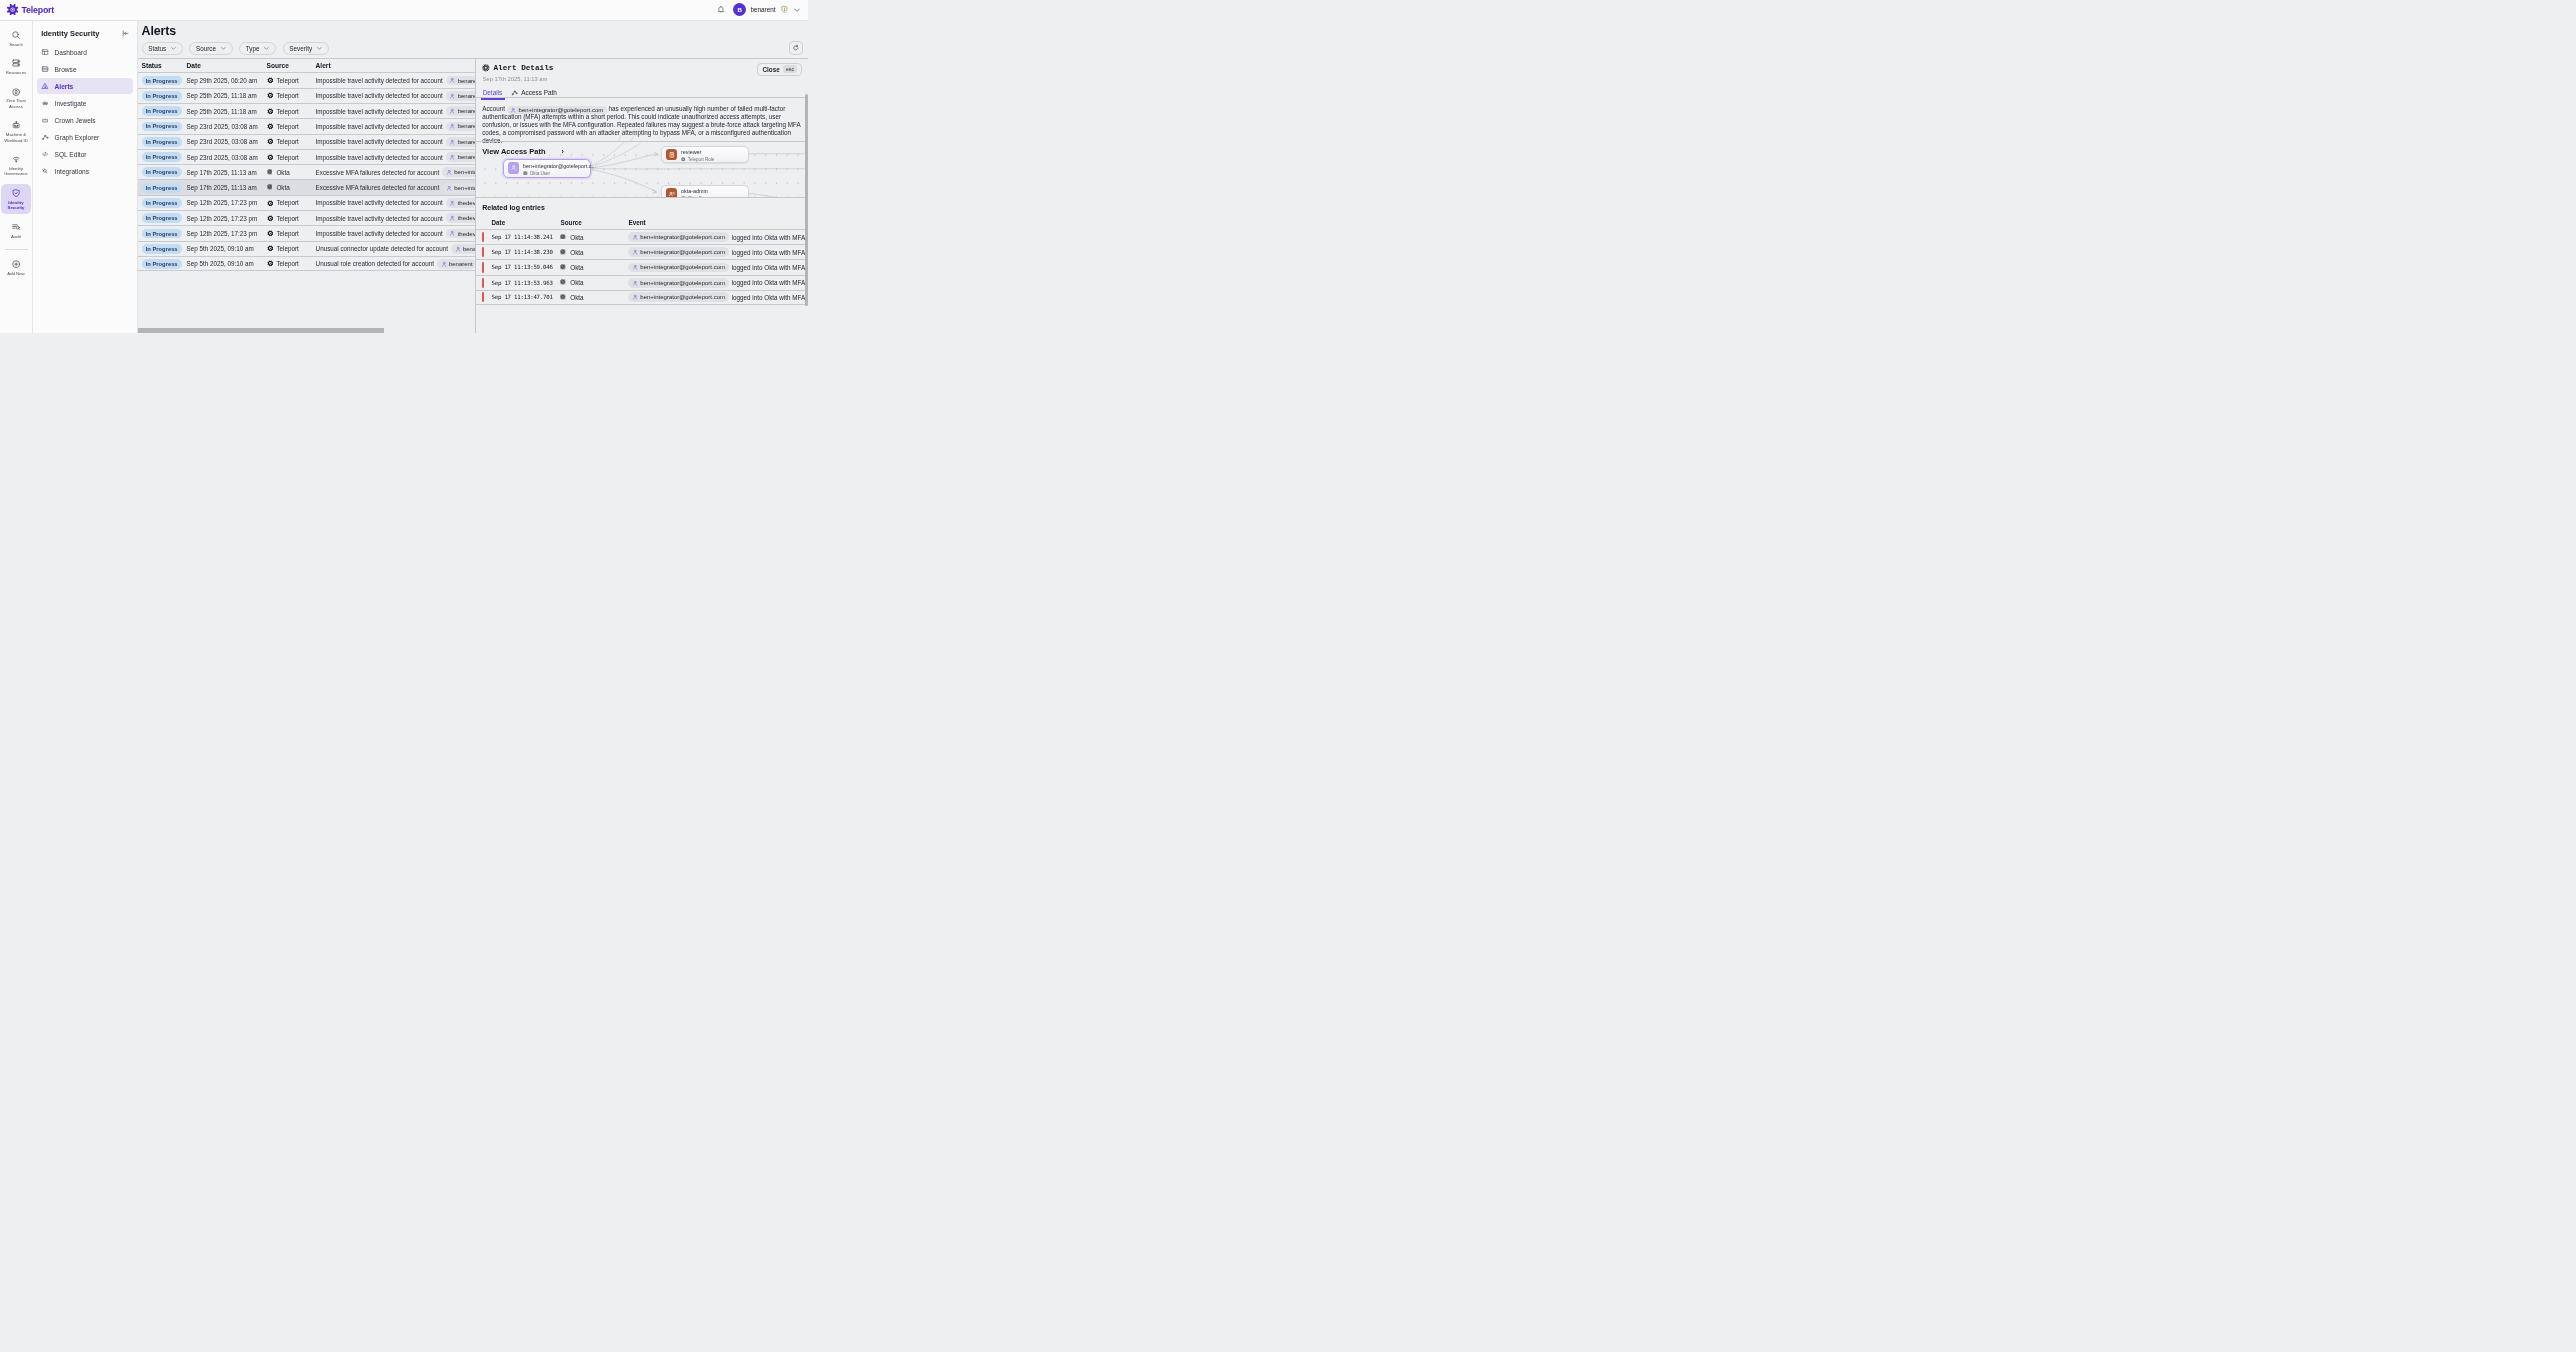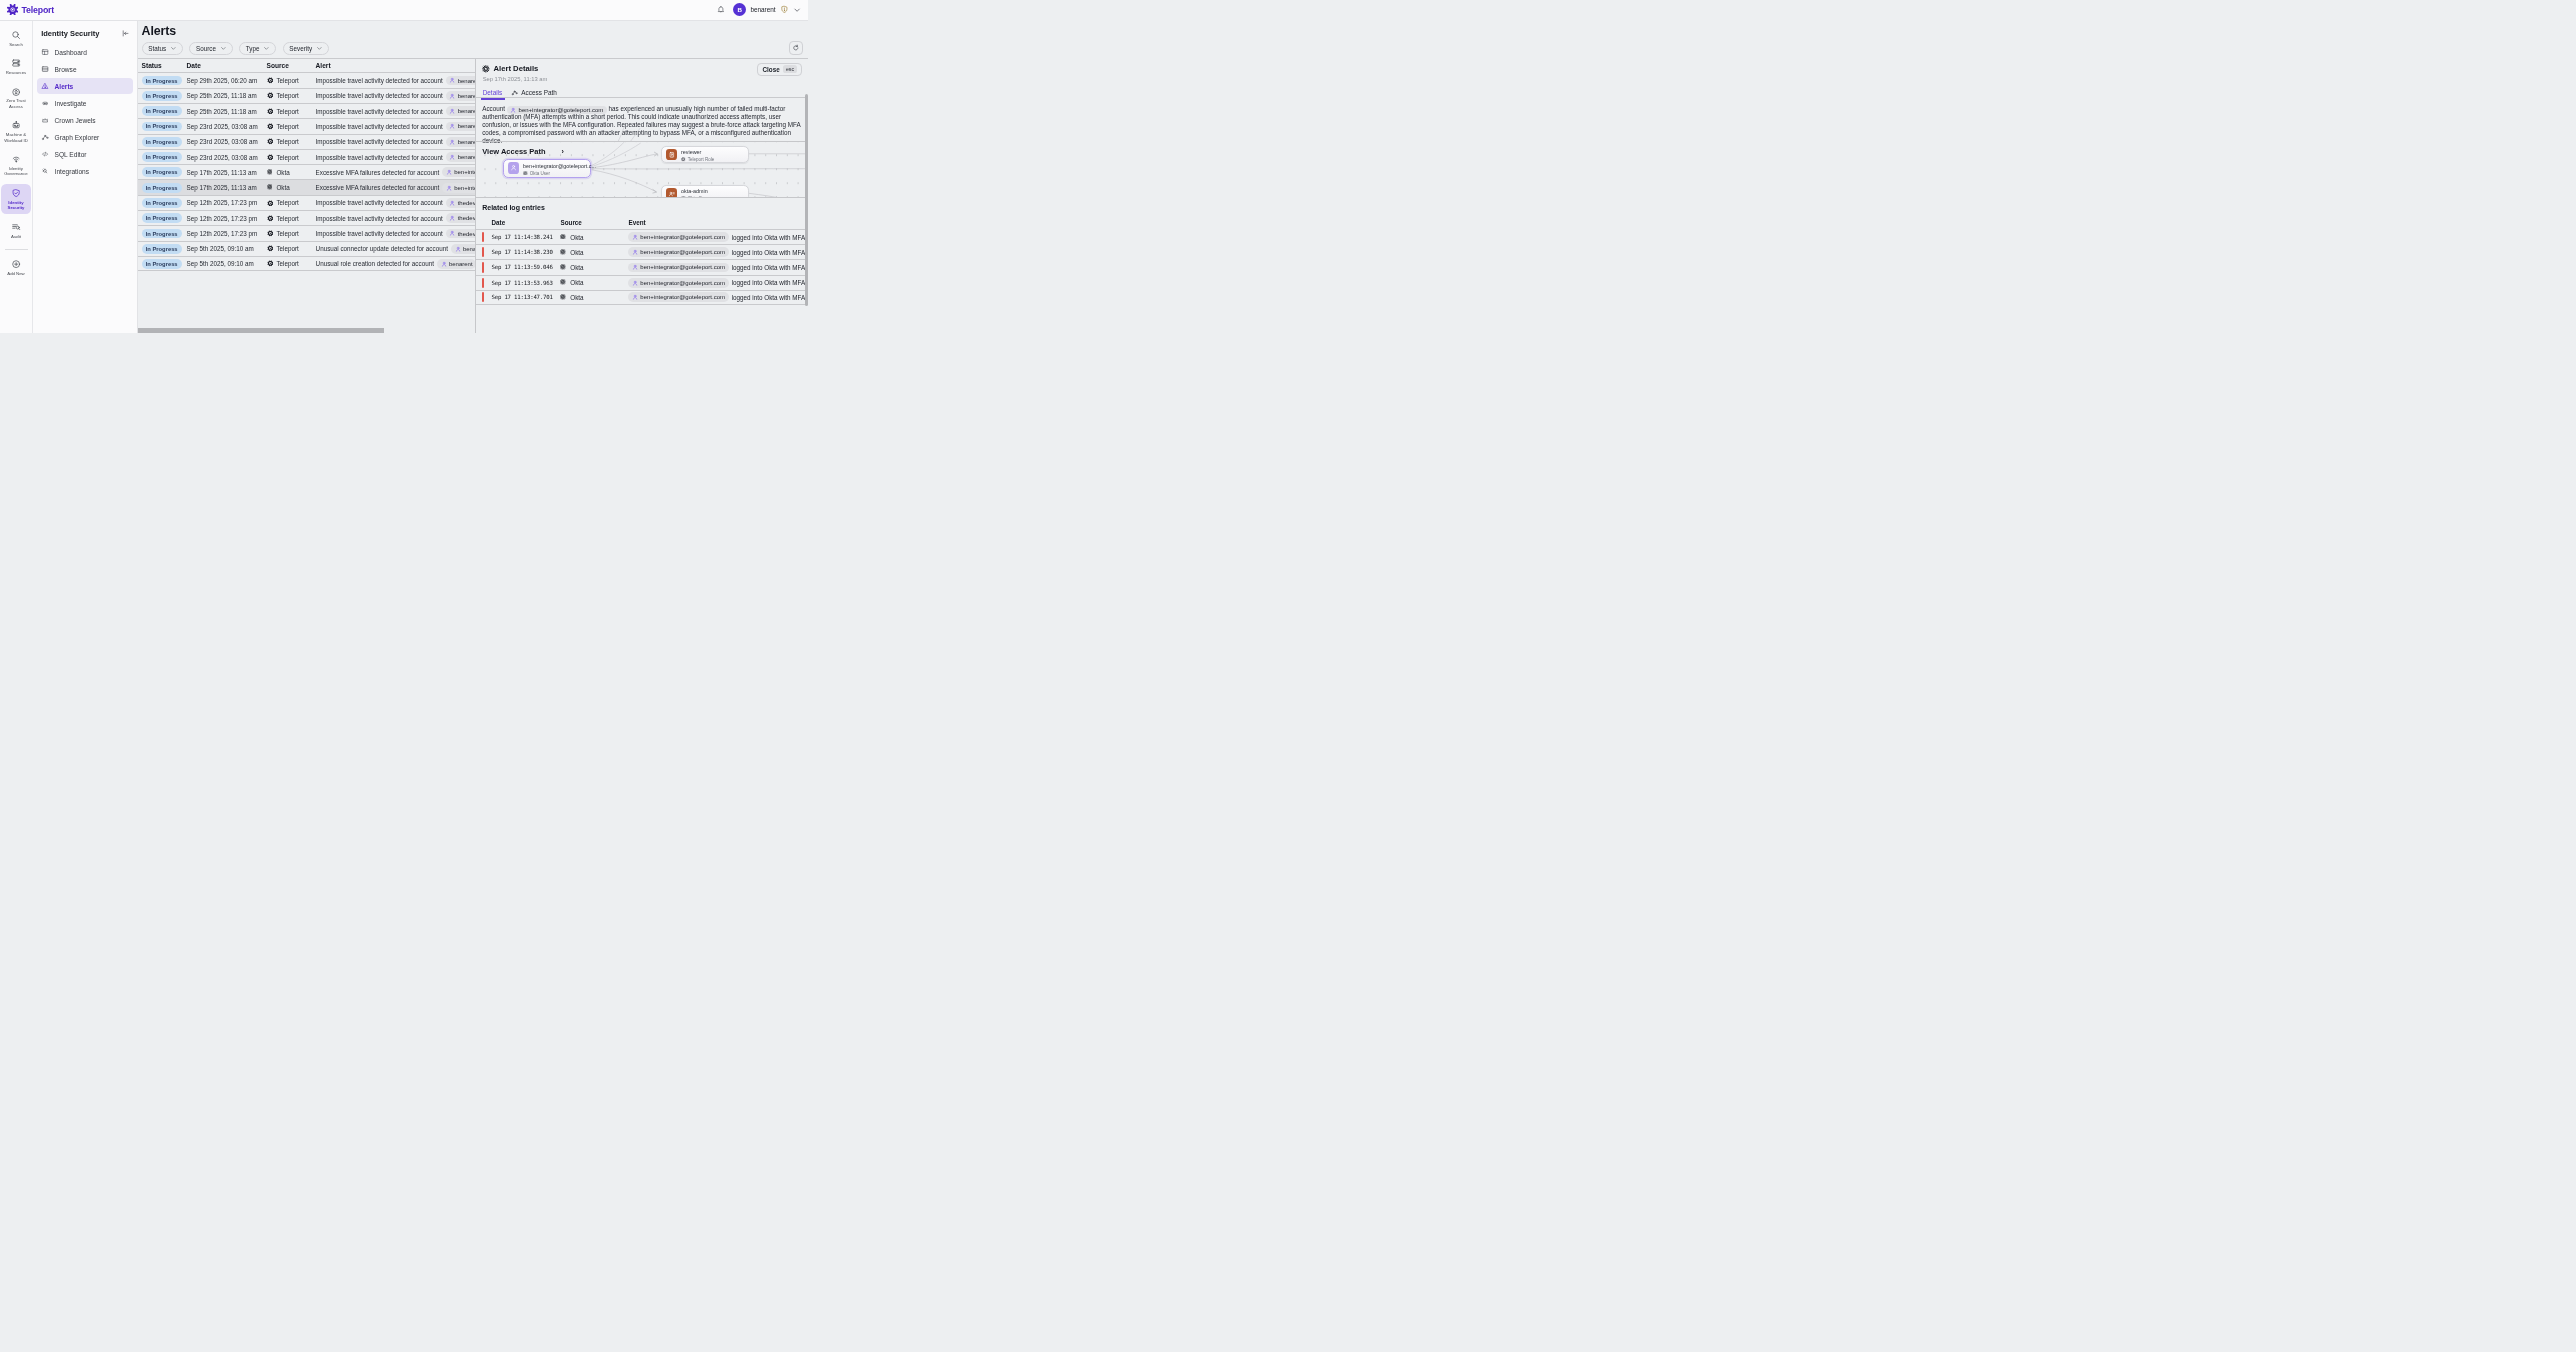--- a/index.html
+++ b/index.html
@@ -55,21 +55,21 @@
   .c-source { display:flex; align-items:center; gap:3.1px; white-space:nowrap; }
   .src-ic { width:6.7px; height:6.7px; color:#15181f; }
   .c-alert { display:flex; align-items:center; gap:3.1px; white-space:nowrap; overflow:hidden; }
   .chip-user { display:inline-flex; align-items:center; gap:2.1px; height:9.8px; padding:0 3.6px; border-radius:5.2px; background:#e0e1e4; color:#23262e; font-size:6px; white-space:nowrap; flex:0 0 auto; }
   .chip-user svg { color:#7a5cf0; flex:0 0 auto; }
   .hscroll-thumb { position:absolute; left:-2.1px; bottom:0.5px; width:248px; height:4.6px; background:#b2b3b6; z-index:5; }
 
   
   .panel { position:absolute; left:337px; right:0; top:0; bottom:0; border-left:0.8px solid #c6c7ca; background:#edeff1; }
   .panel-head { position:absolute; left:6.2px; top:5.2px; display:flex; align-items:center; gap:3.6px; }
-  .panel-title { font-size:7.7px; font-weight:bold; color:#14171f; }
+  .panel-title { font-size:7.7px; font-weight:bold; color:#14171f;font-family:Liberation Mono, monospace; }
   .close-btn { position:absolute; right:5.7px; top:3.6px; height:13.4px; border:0.5px solid #cfd0d4; border-radius:4.1px; background:transparent; display:flex; align-items:center; gap:3.6px; padding:0 4.6px; font-size:6.3px; font-weight:bold; color:#20242c; cursor:pointer; font-family:inherit; }
   .kbd { background:#dcdde0; border-radius:2.6px; font-size:5.3px; padding:1px 2.6px; color:#2a2d34; font-weight:normal; }
   .panel-sub { position:absolute; left:6.7px; top:16.5px; font-size:5.8px; color:#8d9096; }
   .tabs { position:absolute; left:0; right:0; top:28px; height:11.3px; border-bottom:0.5px solid #c9cacd; }
   .tab { position:absolute; top:0; display:flex; align-items:center; gap:3.1px; font-size:6.4px; color:#23262e; cursor:pointer; height:10.8px; }
   .tab.t0 { left:6.7px; color:#6341d6; }
   .tab.t0::after { content:""; position:absolute; left:-1.5px; right:-3.1px; bottom:-2.1px; height:1.5px; background:#6341d6; }
   .tab.t1 { left:35px; }
   .desc { position:absolute; left:6.2px; top:45px; width:322px; font-size:6.3px; line-height:8px; color:#1f222b; }
   .chip-inline { height:8.8px; position:relative; top:1.5px; }

